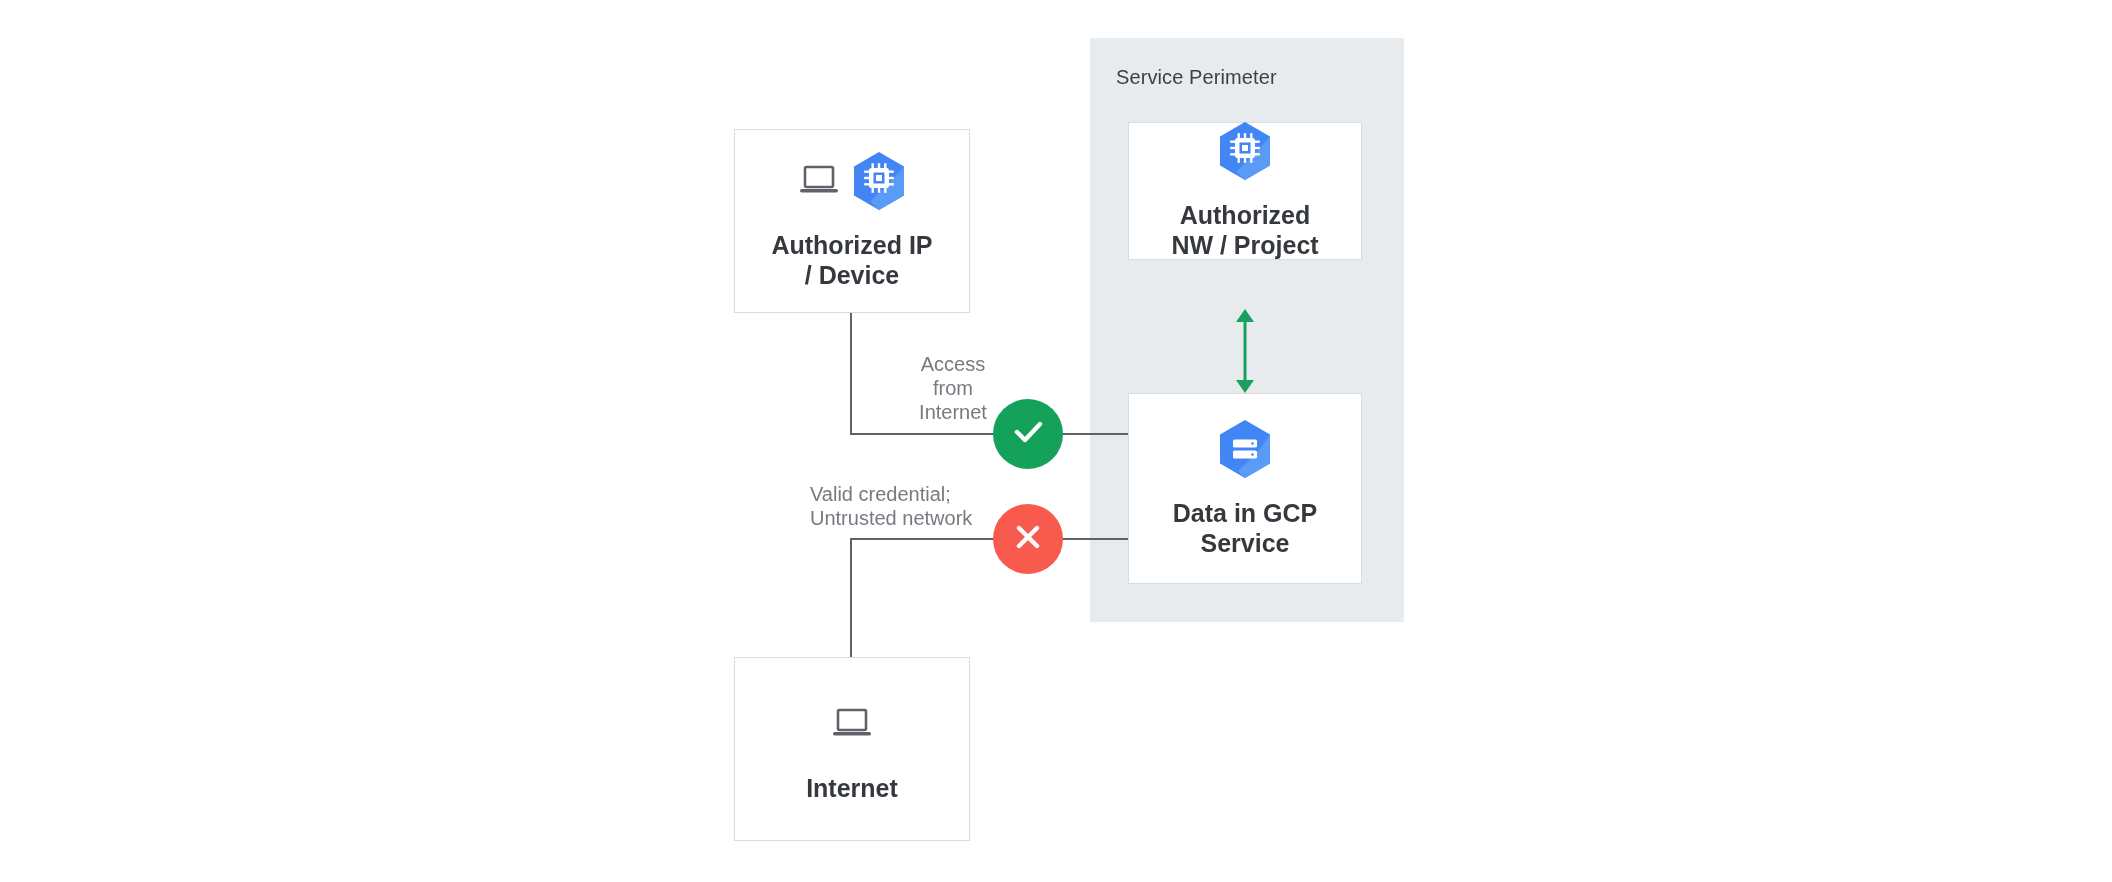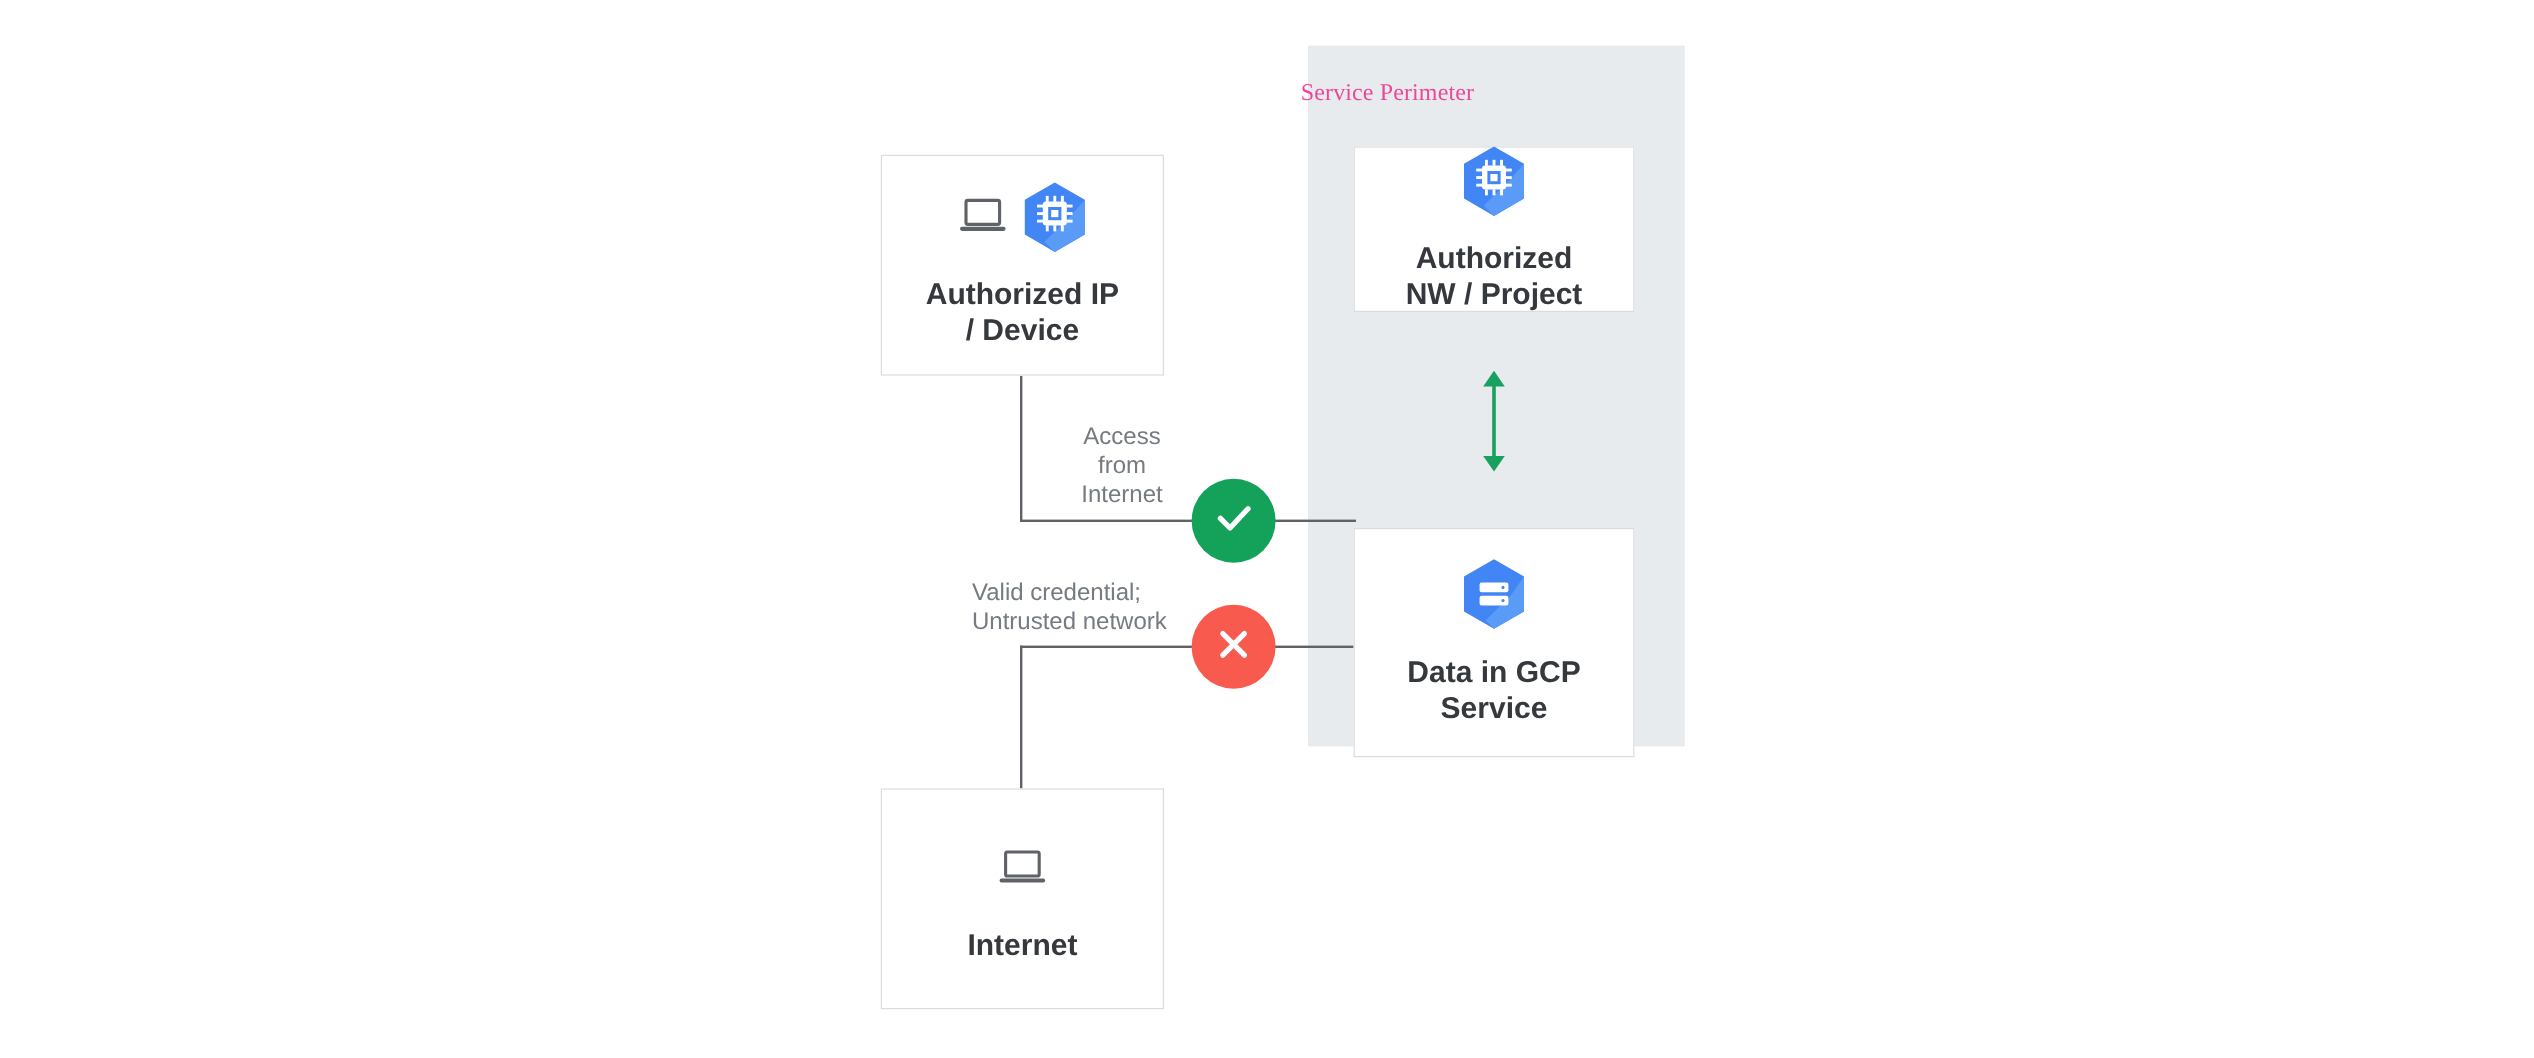--- a/index.html
+++ b/index.html
@@ -24,27 +24,26 @@
   .perimeter {
     position: absolute;
     left: 1090px;
     top: 38px;
     width: 314px;
     height: 584px;
     background: #e8ebee;
   }
   .perimeter-label {
     position: absolute;
-    left: 1084px;
+    left: 1116px;
     top: 66px;
     font-size: 20px;
-    color: #ec4899;
+    color: #404040;
     letter-spacing: 0.1px;
     white-space: nowrap;
-    font-family: Liberation Serif, serif;
   }
 
   
   .node {
     position: absolute;
     background: #ffffff;
     border: 1.5px solid #dcdcdc;
     box-sizing: border-box;
     display: flex;
     flex-direction: column;
@@ -63,21 +62,21 @@
     margin-top: 16px;
     font-size: 25px;
     line-height: 30px;
     color: #35393d;
     text-align: center;
     white-space: pre-line;
   }
 
   #node-authorized-ip  { left: 734px;  top: 129px; width: 236px; height: 184px; }
   #node-authorized-nw  { left: 1128px; top: 122px; width: 234px; height: 138px; }
-  #node-data-gcp       { left: 1128px; top: 393px; width: 234px; height: 191px; margin-top: 47px; }
+  #node-data-gcp       { left: 1128px; top: 393px; width: 234px; height: 191px; }
   #node-internet       { left: 734px;  top: 657px; width: 236px; height: 184px; }
 
   
   .line {
     position: absolute;
     background: #5f6368;
   }
   .line-v { width: 2px; }
   .line-h { height: 2px; }
 
@@ -106,21 +105,21 @@
 
   
   .edge-label {
     position: absolute;
     font-size: 20px;
     line-height: 24px;
     color: #757b80;
     white-space: pre-line;
   }
   #label-access-internet {
-    left: 870px;
+    left: 888px;
     top: 352px;
     width: 130px;
     text-align: center;
   }
   #label-valid-credential {
     left: 810px;
     top: 482px;
     width: 192px;
     text-align: left;
   }

